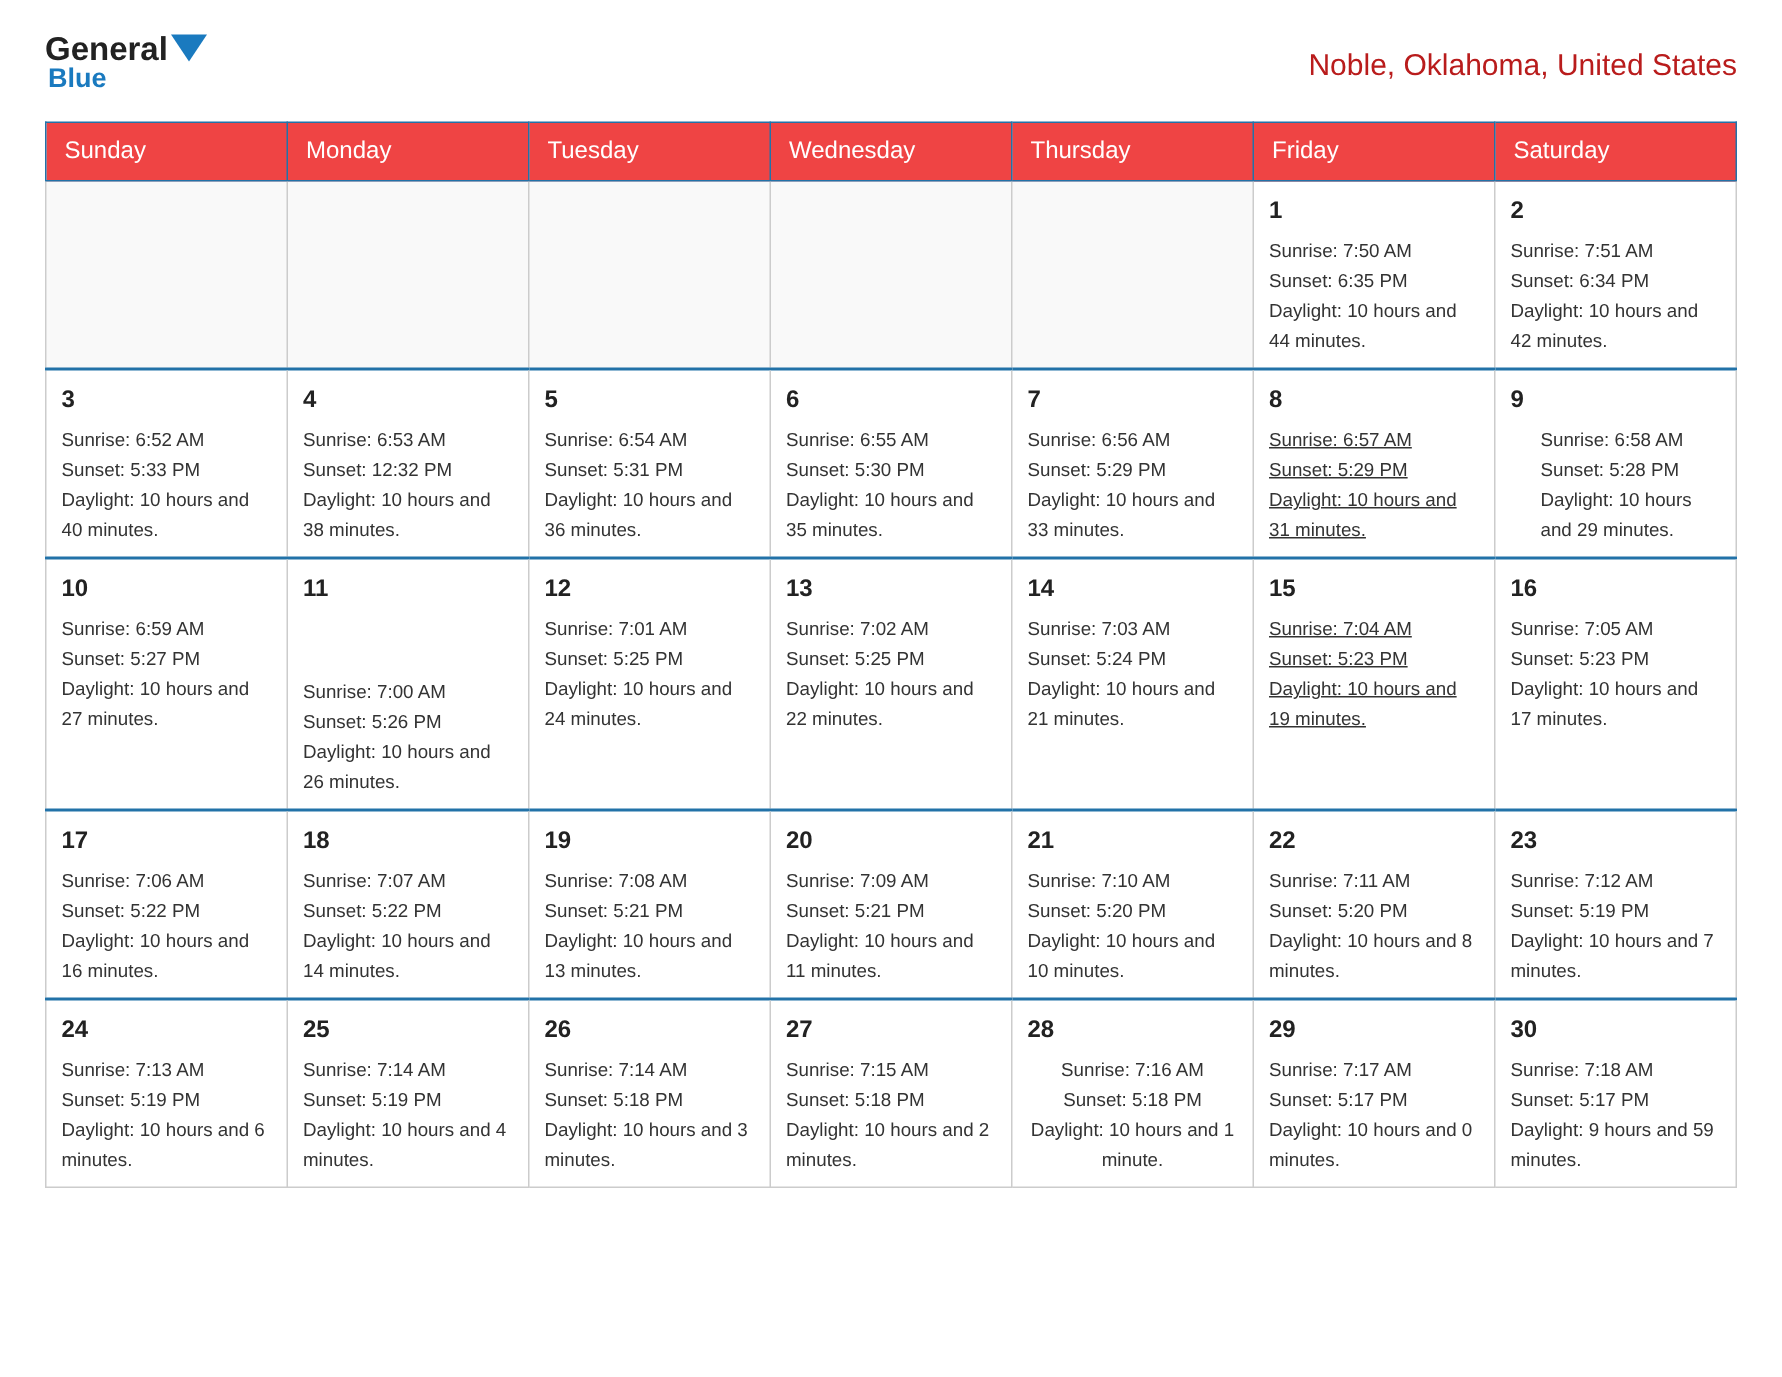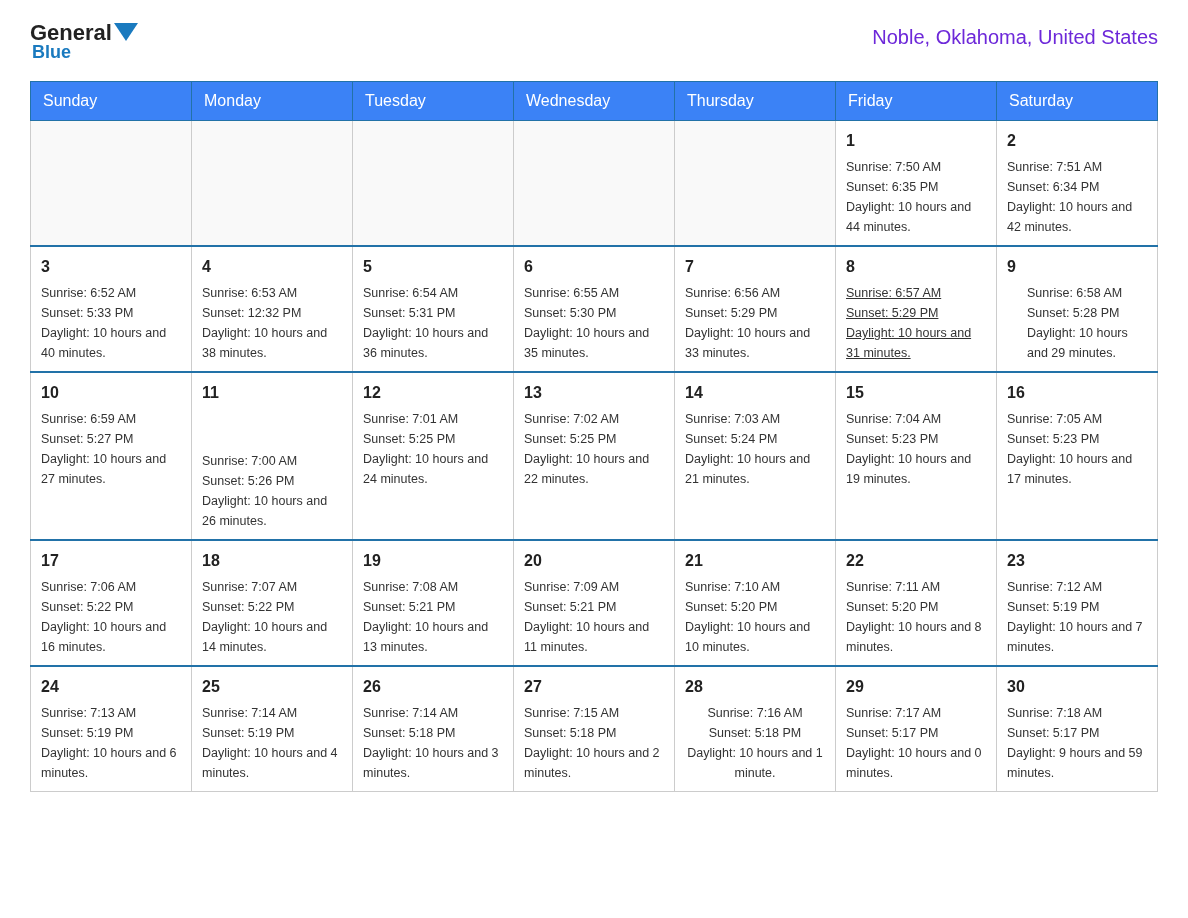--- a/index.html
+++ b/index.html
@@ -7,21 +7,21 @@
       font-family: Arial, sans-serif;
       background: #fff;
       color: #222;
       width: 1188px;
       min-height: 918px;
       padding: 20px 30px;
     }
     .header-area {
       display: flex;
       justify-content: space-between;
-      align-items: flex-start;
+      align-items: center;
       margin-bottom: 18px;
     }
     .logo-area {
       display: flex;
       flex-direction: column;
       align-items: flex-start;
     }
     .logo-text {
       display: flex;
       align-items: center;
@@ -53,30 +53,30 @@
       text-align: right;
     }
     .month-title {
       font-size: 48px;
       font-weight: normal;
       color: #222;
       line-height: 1.1;
     }
     .location-title {
       font-size: 20px;
-      color: #6d28d9;
+      color: #b91c1c;
       margin-top: 6px;
     }
     .calendar {
       width: 100%;
       border-collapse: collapse;
       border: 1px solid #aaa;
     }
     .calendar th {
-      background-color: #3b82f6;
+      background-color: #ef4444;
       color: #fff;
       font-size: 16px;
       font-weight: normal;
       padding: 10px 12px;
       text-align: left;
       border: 1px solid #2272a8;
     }
     .calendar td {
       vertical-align: top;
       padding: 8px 10px;
@@ -224,21 +224,21 @@
 Daylight: 10 hours and 22 minutes.</div>
         </td>
         <td>
           <span class="day-num">14</span>
           <div class="day-info" style="white-space: pre-line;">Sunrise: 7:03 AM
 Sunset: 5:24 PM
 Daylight: 10 hours and 21 minutes.</div>
         </td>
         <td>
           <span class="day-num">15</span>
-          <div class="day-info" style="white-space: pre-line;">Sunrise: 7:04 AM
+          <div class="day-info" style="white-space: pre-line; text-decoration: underline;">Sunrise: 7:04 AM
 Sunset: 5:23 PM
 Daylight: 10 hours and 19 minutes.</div>
         </td>
         <td>
           <span class="day-num">16</span>
           <div class="day-info" style="white-space: pre-line;">Sunrise: 7:05 AM
 Sunset: 5:23 PM
 Daylight: 10 hours and 17 minutes.</div>
         </td>
       </tr>

